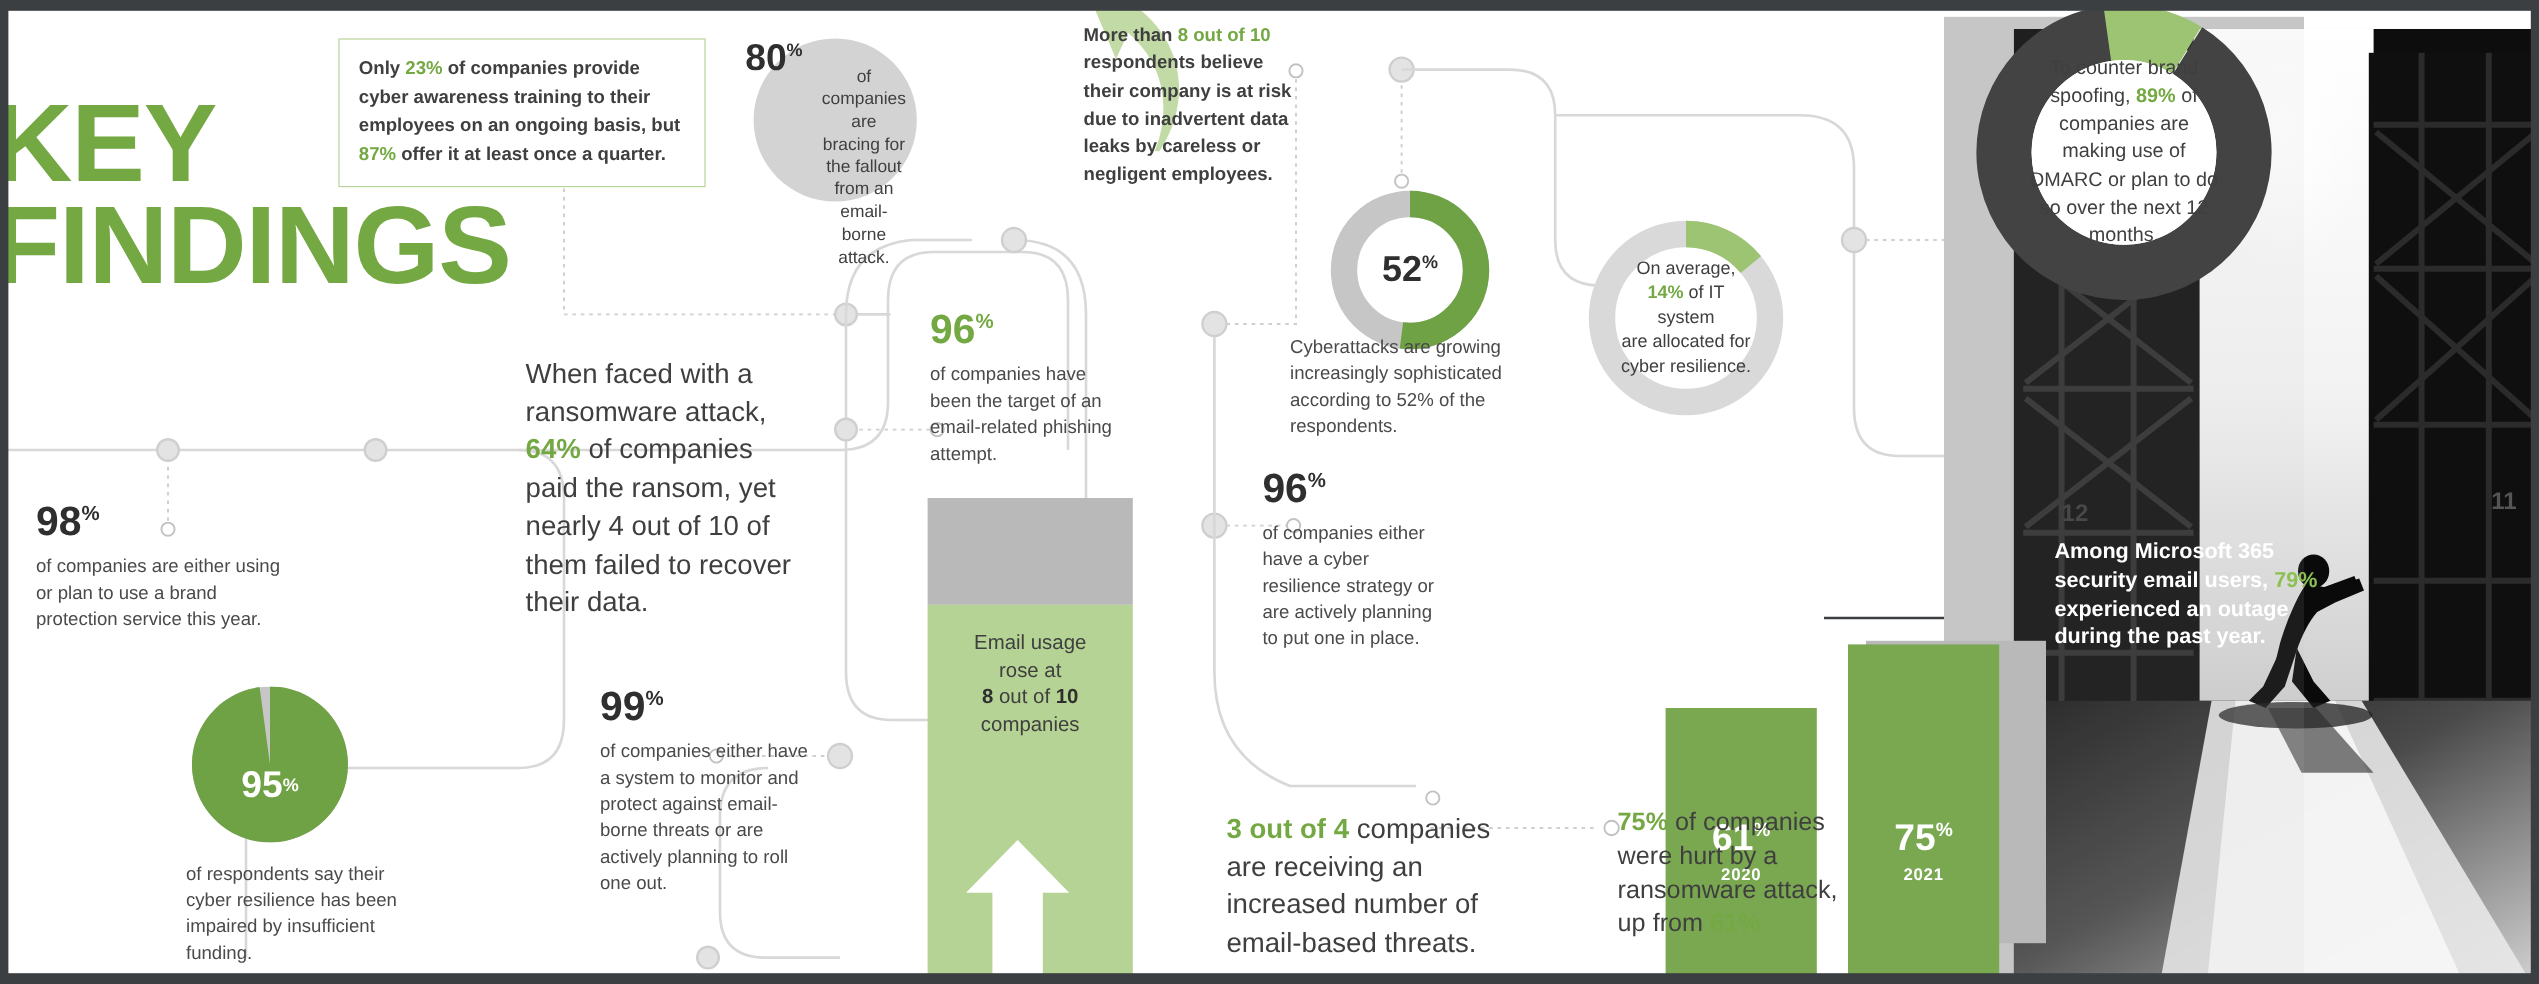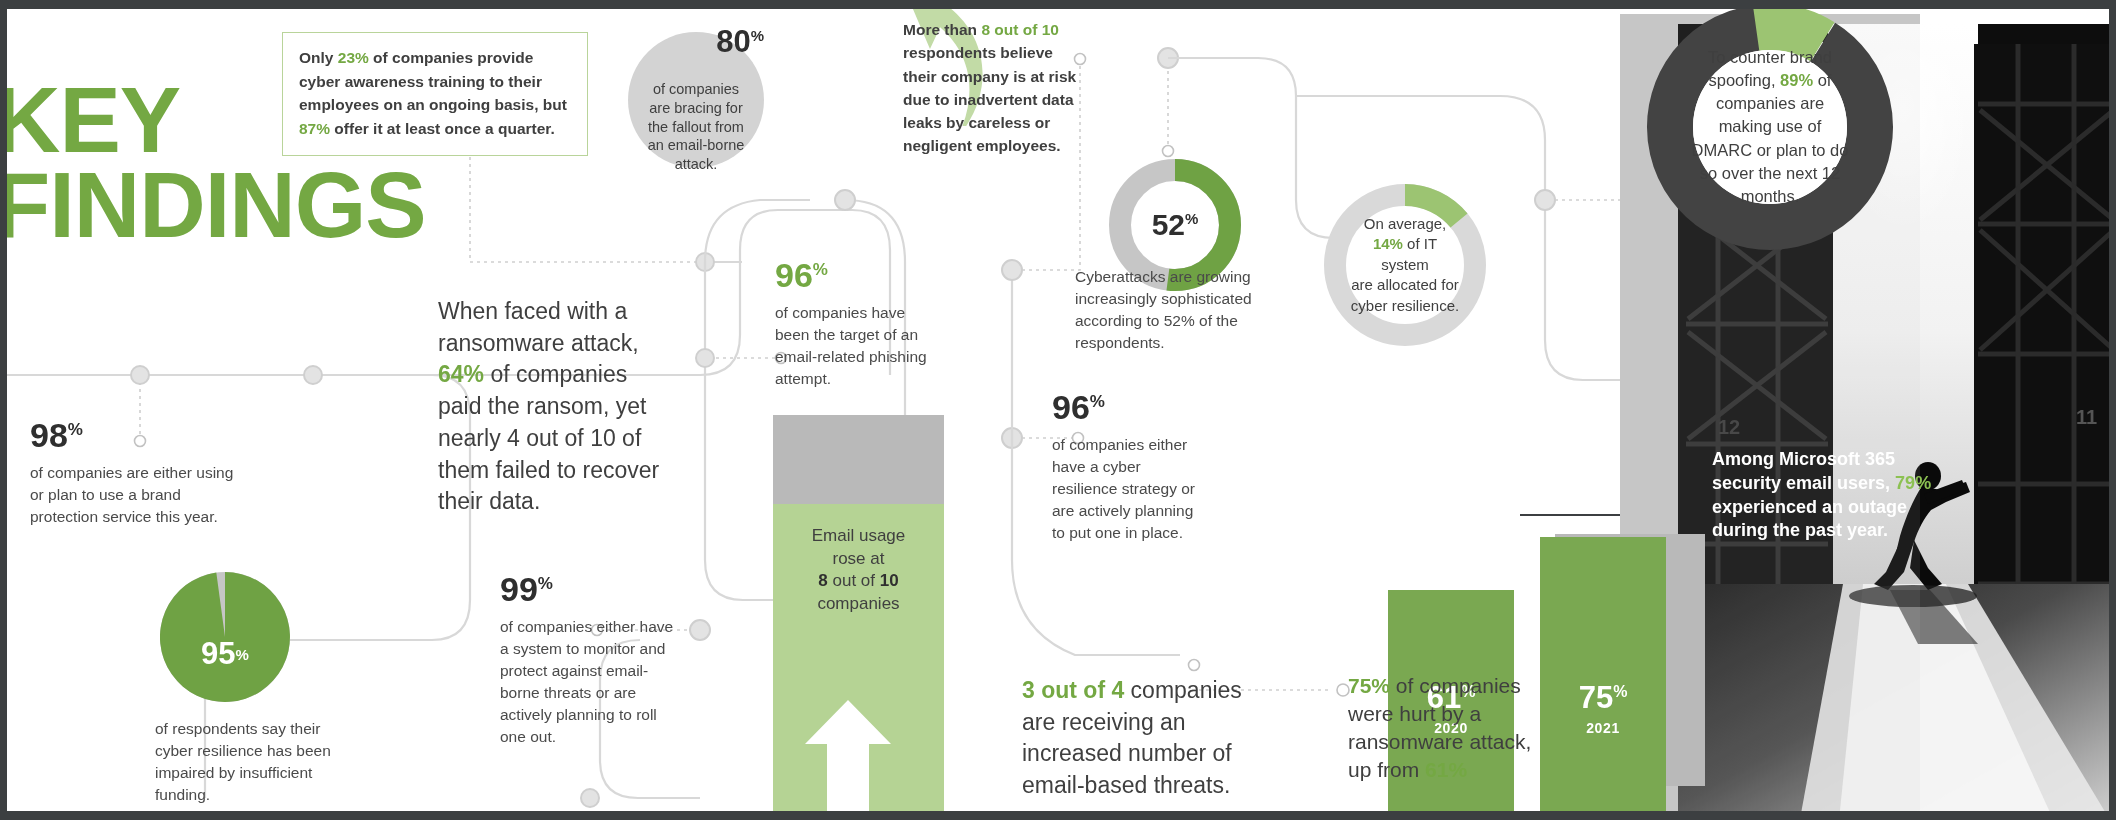--- a/index.html
+++ b/index.html
@@ -51,21 +51,21 @@
   .callout p{margin:0;font-size:15.5px;line-height:1.52;font-weight:bold;color:#3f3f3f;}
   .callout b{color:#74a843;}
 
   
   .boldpara{position:absolute;z-index:20;font-size:15.5px;line-height:1.5;font-weight:bold;color:#3f3f3f;}
   .boldpara b{color:#74a843;}
 
   
   .blob{
     position:absolute;z-index:18;border-radius:50%;background:#d3d3d3;
-    display:flex;flex-direction:column;align-items:flex-end;justify-content:center;text-align:center;
+    display:flex;align-items:flex-start;justify-content:center;text-align:center;
   }
   .blob .num{font-size:31px;font-weight:bold;color:#2f2f2f;line-height:1;}
   .blob .num sup{font-size:15px;vertical-align:super;}
   .blob .txt{font-size:14.5px;line-height:1.3;color:#3f3f3f;margin-top:23px;padding:0 16px;}
 
   
   .donut{position:absolute;z-index:18;}
   .donut .label{
     position:absolute;inset:0;display:flex;align-items:center;justify-content:center;
     text-align:center;flex-direction:column;
@@ -268,21 +268,21 @@
   <div class="donut" style="left:1105px;top:155px;width:140px;height:140px;">
     <svg width="140" height="140" viewBox="0 0 140 140">
       <circle cx="70" cy="70" r="55" fill="none" stroke="#c6c6c6" stroke-width="22"></circle>
       <circle cx="70" cy="70" r="55" fill="none" stroke="#6fa244" stroke-width="22" stroke-dasharray="179.7 165.9" stroke-dashoffset="0" transform="rotate(-90 70 70)"></circle>
     </svg>
     <div class="label">
       <div class="num"><span>52</span><sup>%</sup></div>
     </div>
   </div>
   <div class="stat" style="left:1075px;top:262px;width:195px;">
-    <div class="body" style="margin-top:4px;">Cyberattacks are growing increasingly sophisticated according to 52% of the respondents.</div>
+    <div class="body" style="margin-top:17px;">Cyberattacks are growing increasingly sophisticated according to 52% of the respondents.</div>
   </div>
 
   <div class="donut" style="left:1322px;top:182px;width:166px;height:166px;">
     <svg width="166" height="166" viewBox="0 0 166 166">
       <circle cx="83" cy="83" r="70" fill="none" stroke="#d9d9d9" stroke-width="22"></circle>
       <circle cx="83" cy="83" r="70" fill="none" stroke="#9cc472" stroke-width="22" stroke-dasharray="61.6 378.2" stroke-dashoffset="0" transform="rotate(-90 83 83)"></circle>
     </svg>
     <div class="label">
       <div class="inner-txt" style="padding:0 26px;">
         <span>On average,</span><br>

